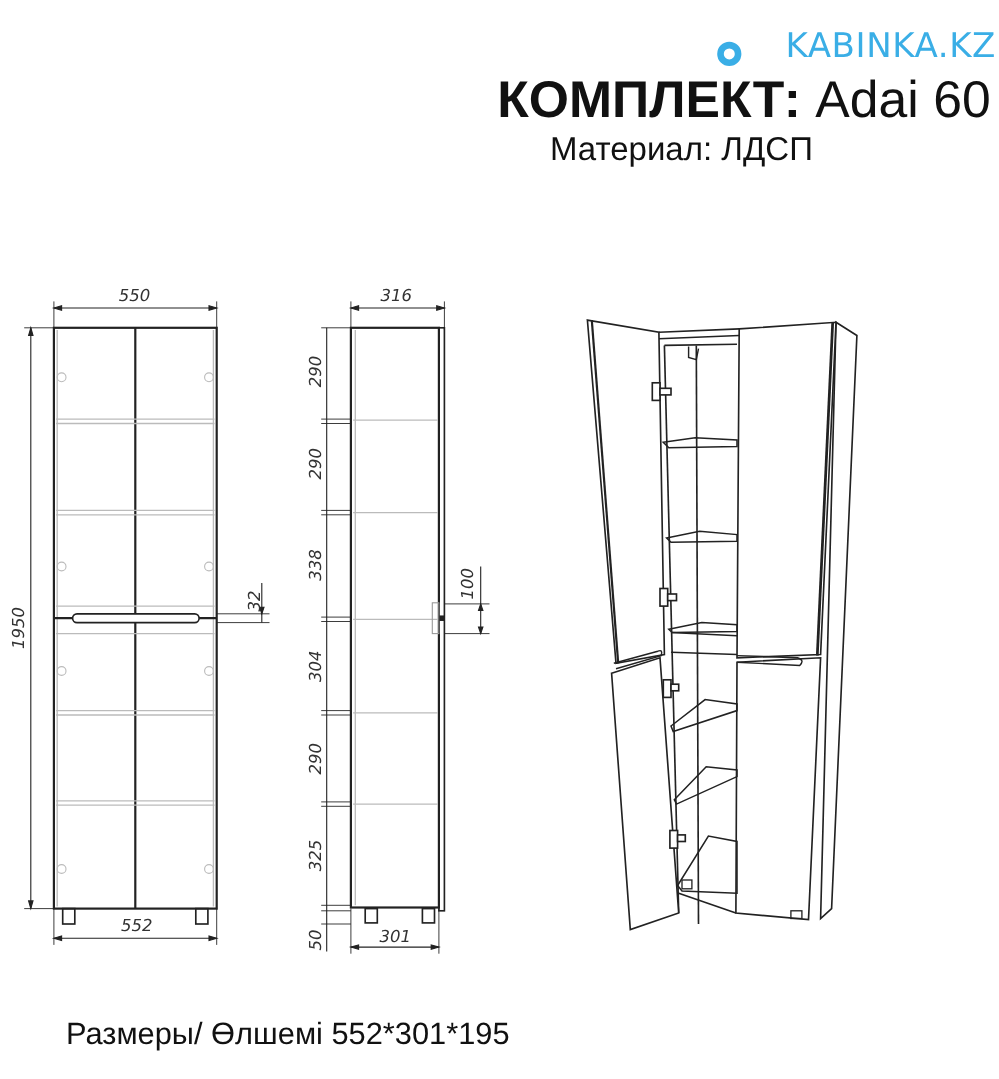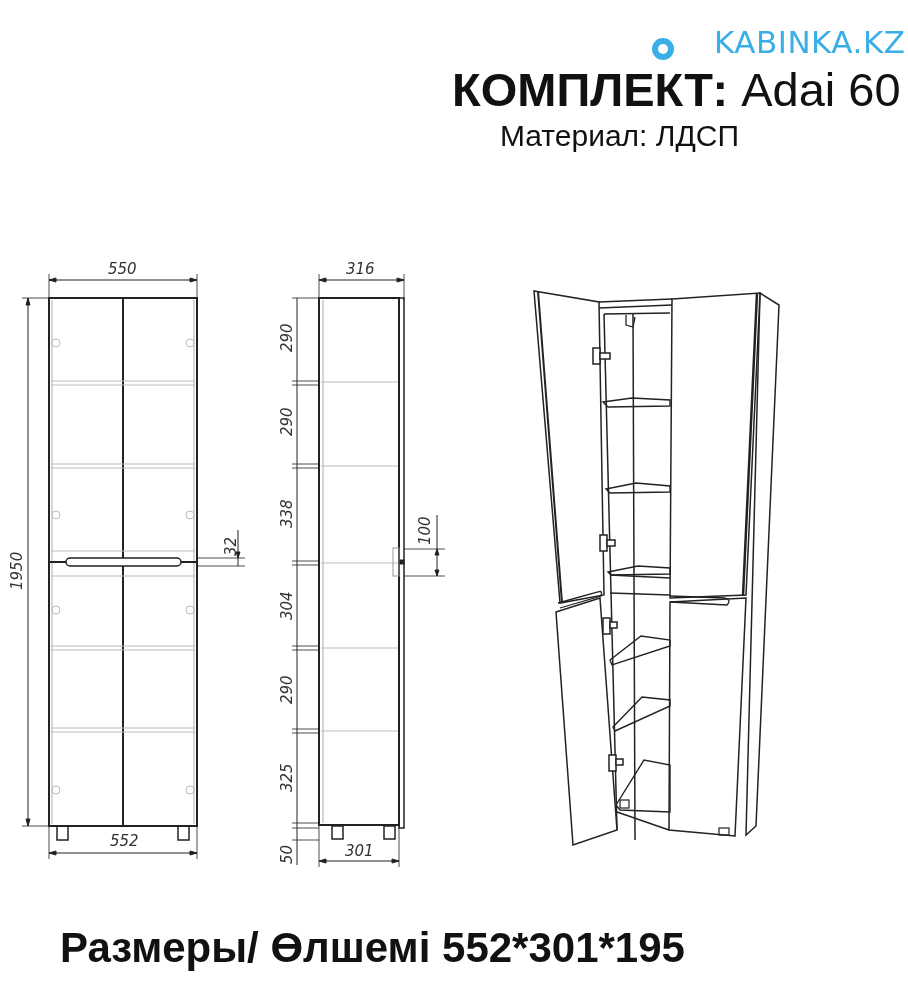--- a/index.html
+++ b/index.html
@@ -3,21 +3,21 @@
 <meta charset="utf-8">
 <style>
   html, body { margin:0; padding:0; background:#ffffff; }
   body { width:908px; height:981px; position:relative; overflow:hidden; font-family:"Liberation Sans", sans-serif; color:#111; }
   .logo { position:absolute; left:652px; top:20px; height:40px; display:flex; align-items:flex-end;gap:32px; }
   .logo-ring { width:22px; height:22px; border:6px solid #3aaee6; border-radius:50%; box-sizing:border-box; margin-right:8px; }
   .logo-text { font-family:"DejaVu Sans", sans-serif; font-size:31px; color:#3aaee6; letter-spacing:0.5px; font-weight:normal; }
   .title { position:absolute; left:452px; top:62px; font-size:47px; white-space:nowrap; }
   .title b { font-weight:bold; }
   .subtitle { position:absolute; left:500px; top:119px; font-size:30px; white-space:nowrap; }
-  .footer { position:absolute; left:60px; top:924px; font-size:42px; font-weight:bold; white-space:nowrap; }
+  .footer { position:absolute; left:60px; top:924px; font-size:28px; font-weight:normal; white-space:nowrap; }
   svg { position:absolute; left:0; top:0; }
   .dim { font-family:"DejaVu Sans", sans-serif; font-style:italic; font-size:15px; fill:#333; }
 </style>
 </head>
 <body>
 
 <div class="logo">
   <div class="logo-ring"></div>
   <span class="logo-text">KABINKA.KZ</span>
 </div>

